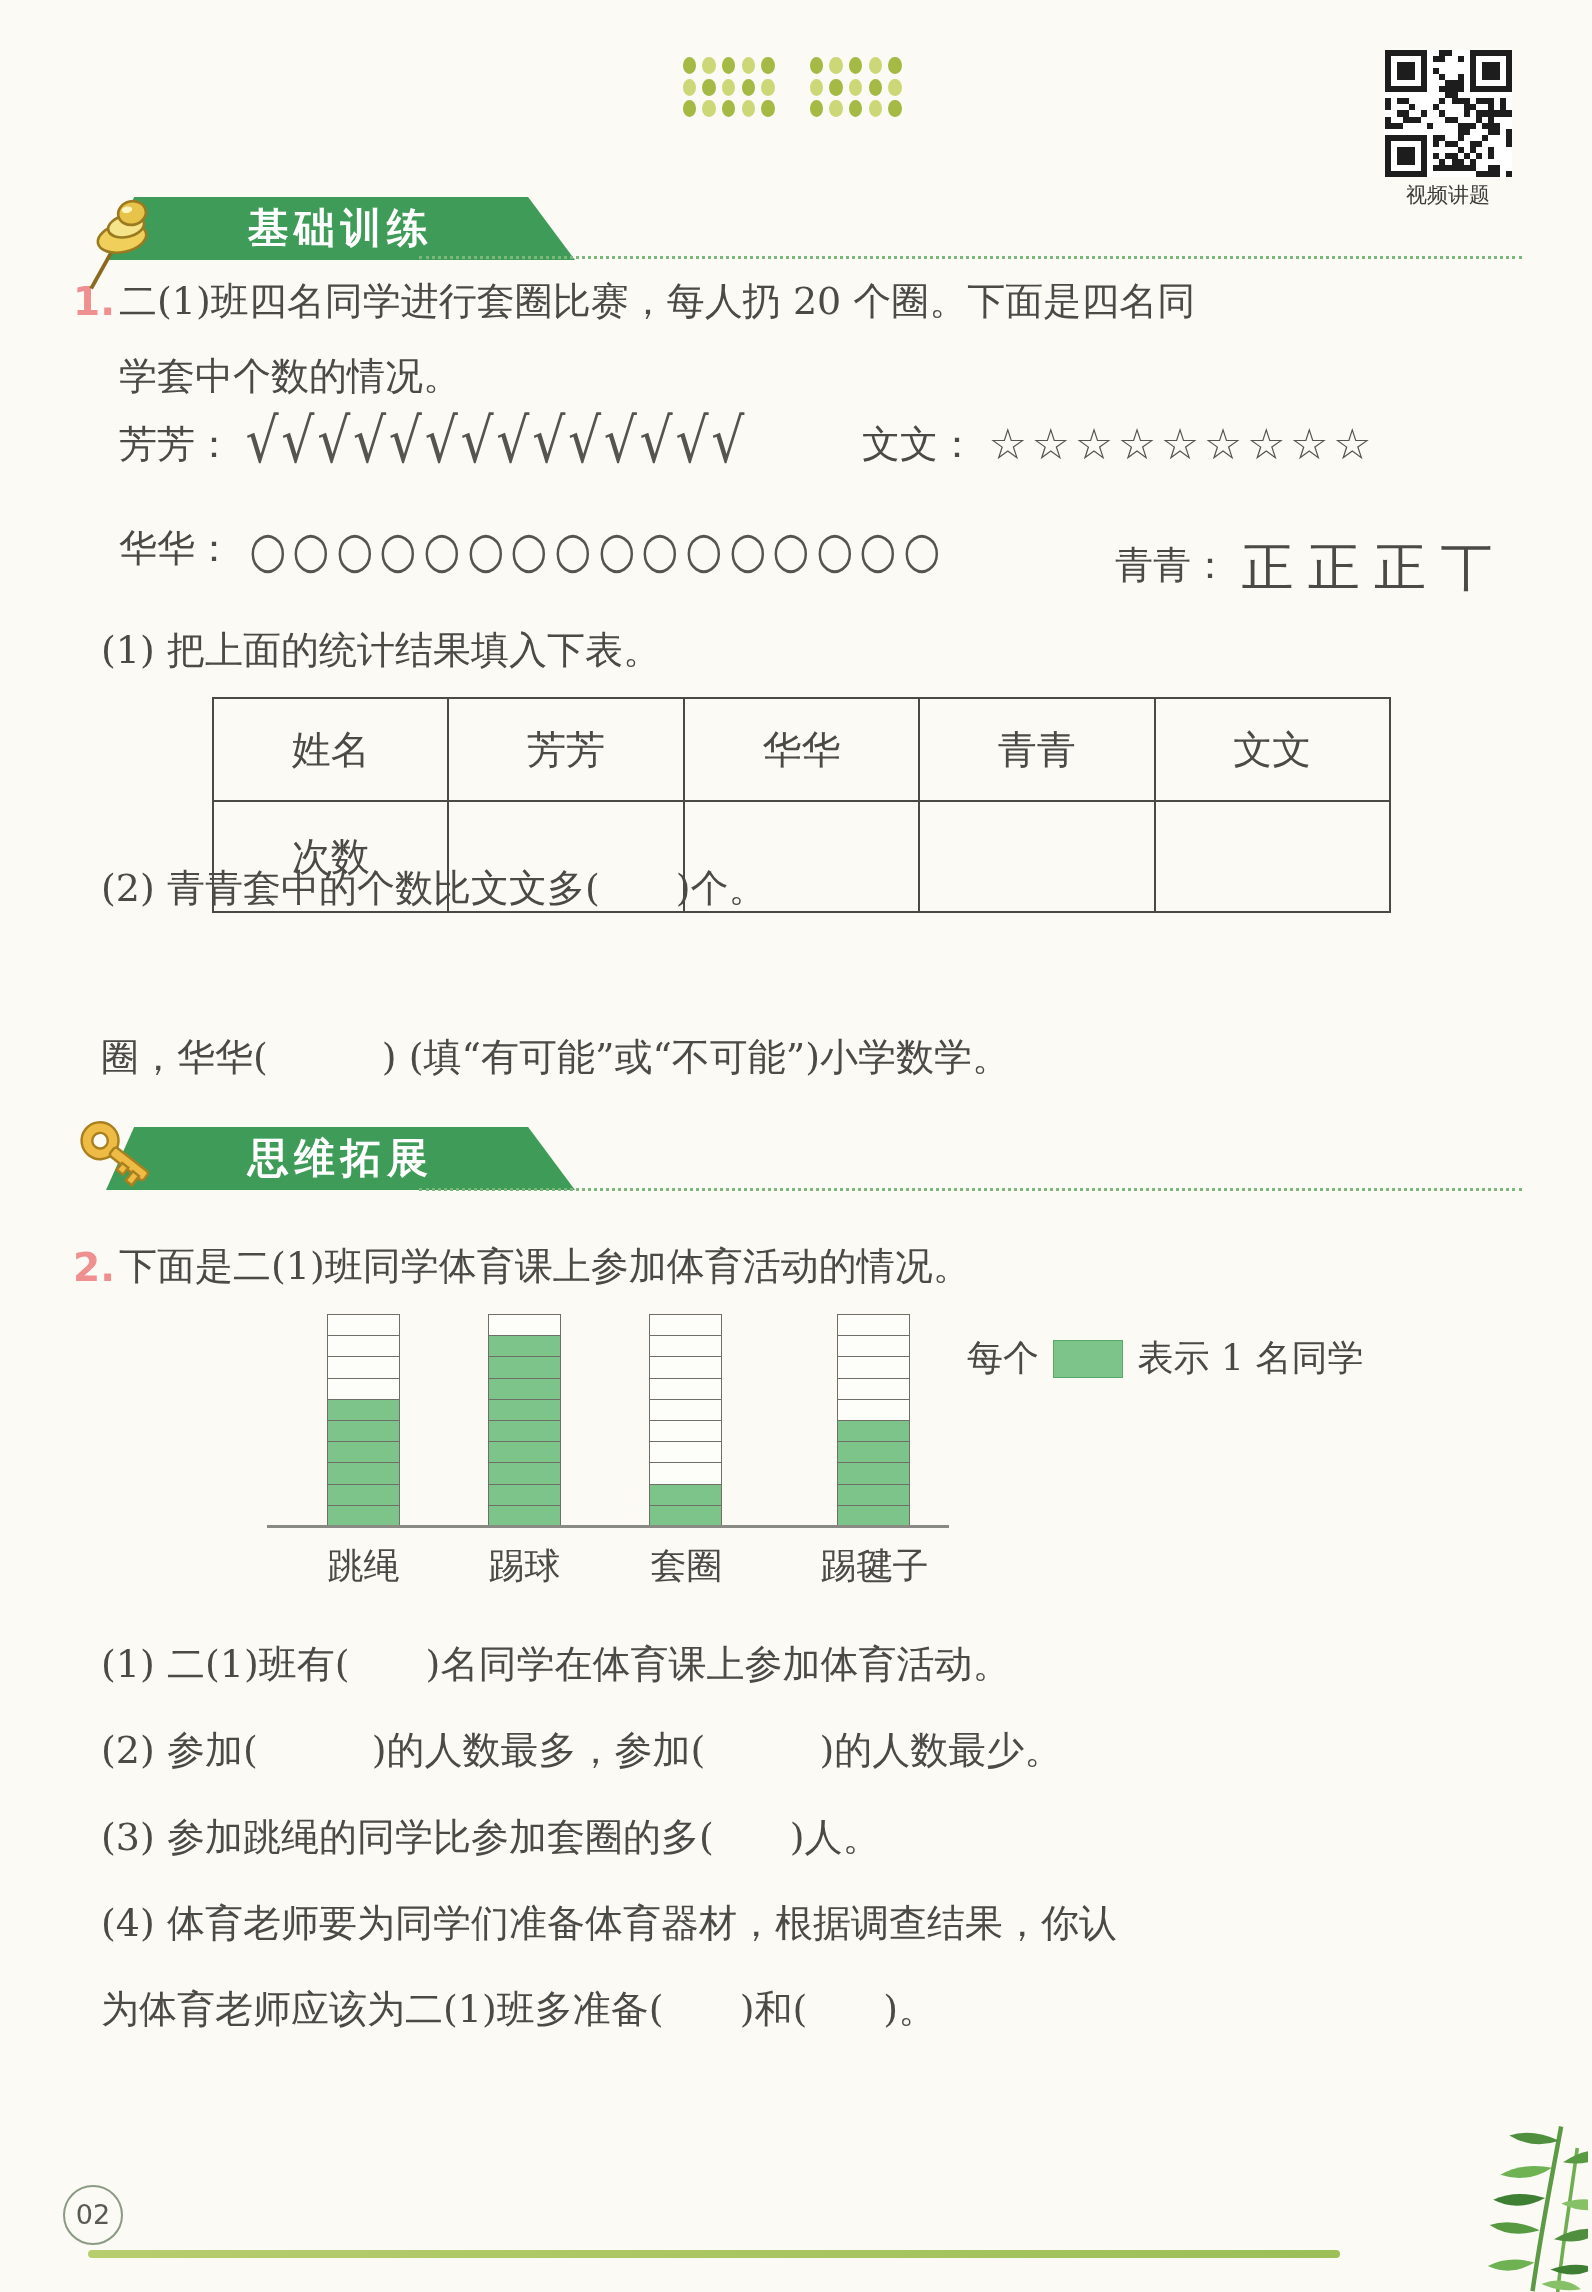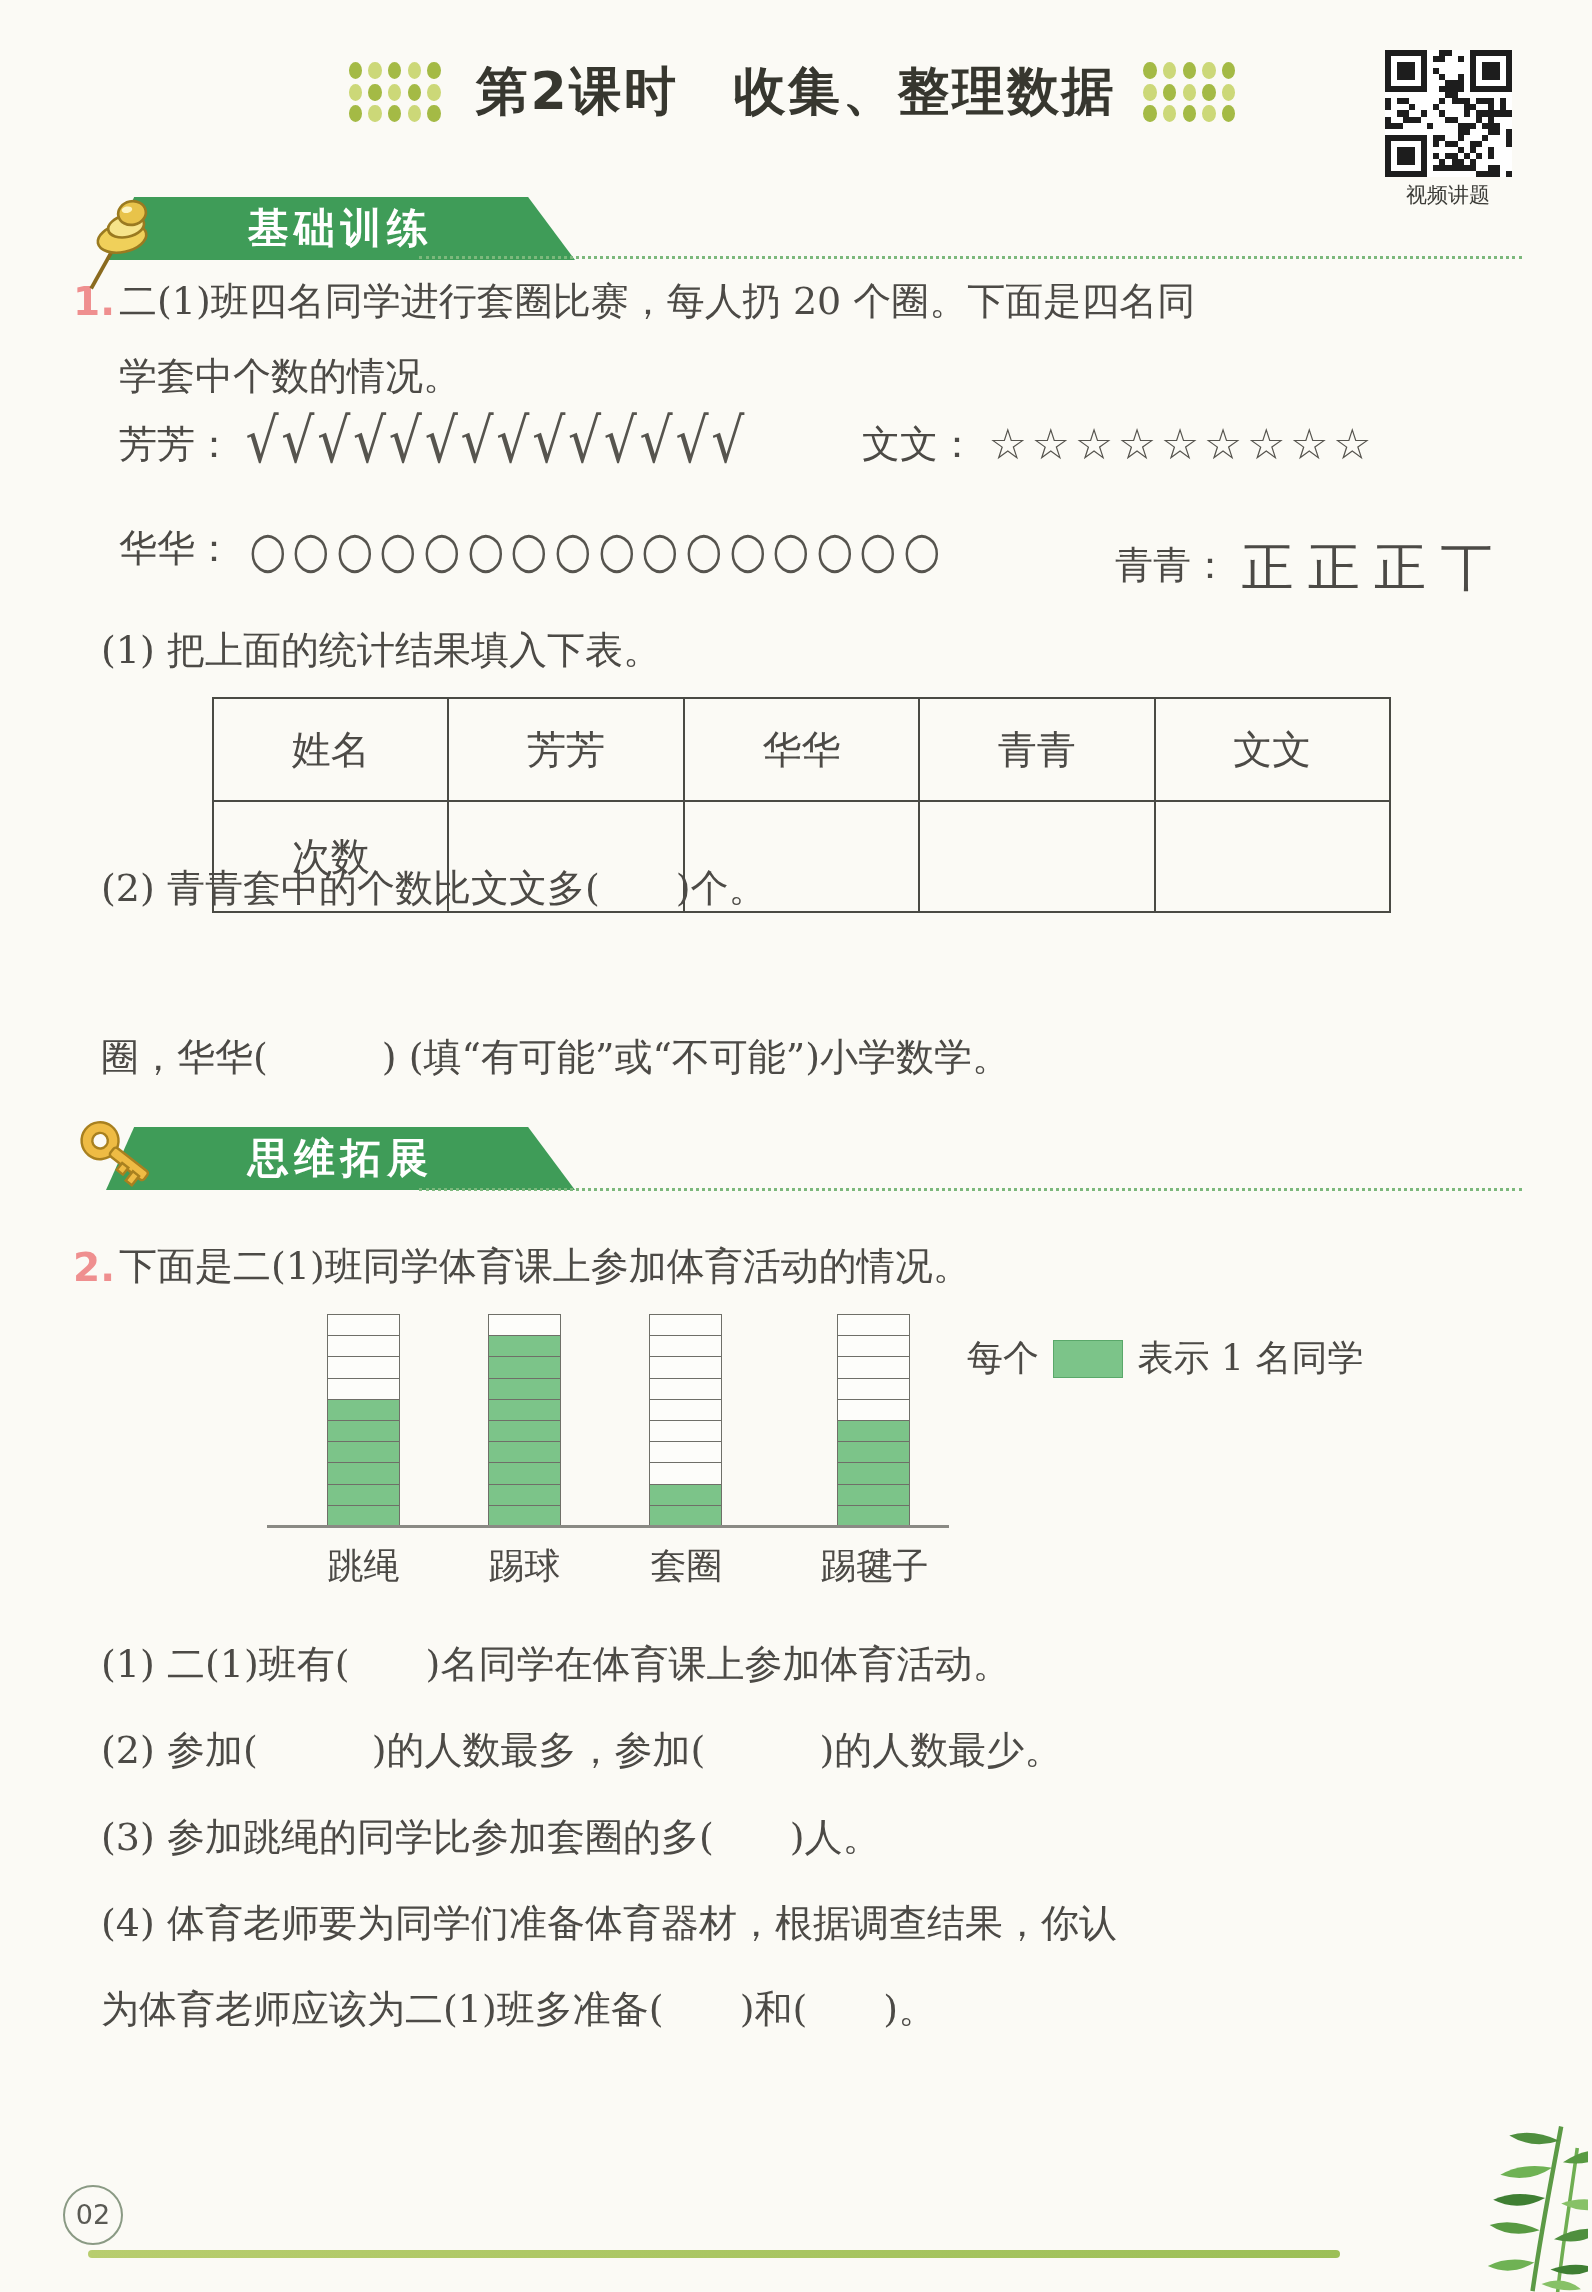--- a/index.html
+++ b/index.html
@@ -81,21 +81,20 @@
         <i style="background: rgb(164, 186, 69);"></i>
         <i style="background: rgb(204, 216, 120);"></i>
         <i style="background: rgb(164, 186, 69);"></i>
         <i style="background: rgb(204, 216, 120);"></i>
         <i style="background: rgb(164, 186, 69);"></i>
         <i style="background: rgb(204, 216, 120);"></i>
         <i style="background: rgb(164, 186, 69);"></i>
         <i style="background: rgb(204, 216, 120);"></i>
         <i style="background: rgb(164, 186, 69);"></i>
       </div>
-    <h1>第2课时　收集、整理数据</h1>
     <div class="dots" id="dotsR">
         <i style="background: rgb(164, 186, 69);"></i>
         <i style="background: rgb(204, 216, 120);"></i>
         <i style="background: rgb(164, 186, 69);"></i>
         <i style="background: rgb(204, 216, 120);"></i>
         <i style="background: rgb(164, 186, 69);"></i>
         <i style="background: rgb(204, 216, 120);"></i>
         <i style="background: rgb(164, 186, 69);"></i>
         <i style="background: rgb(204, 216, 120);"></i>
         <i style="background: rgb(164, 186, 69);"></i>

